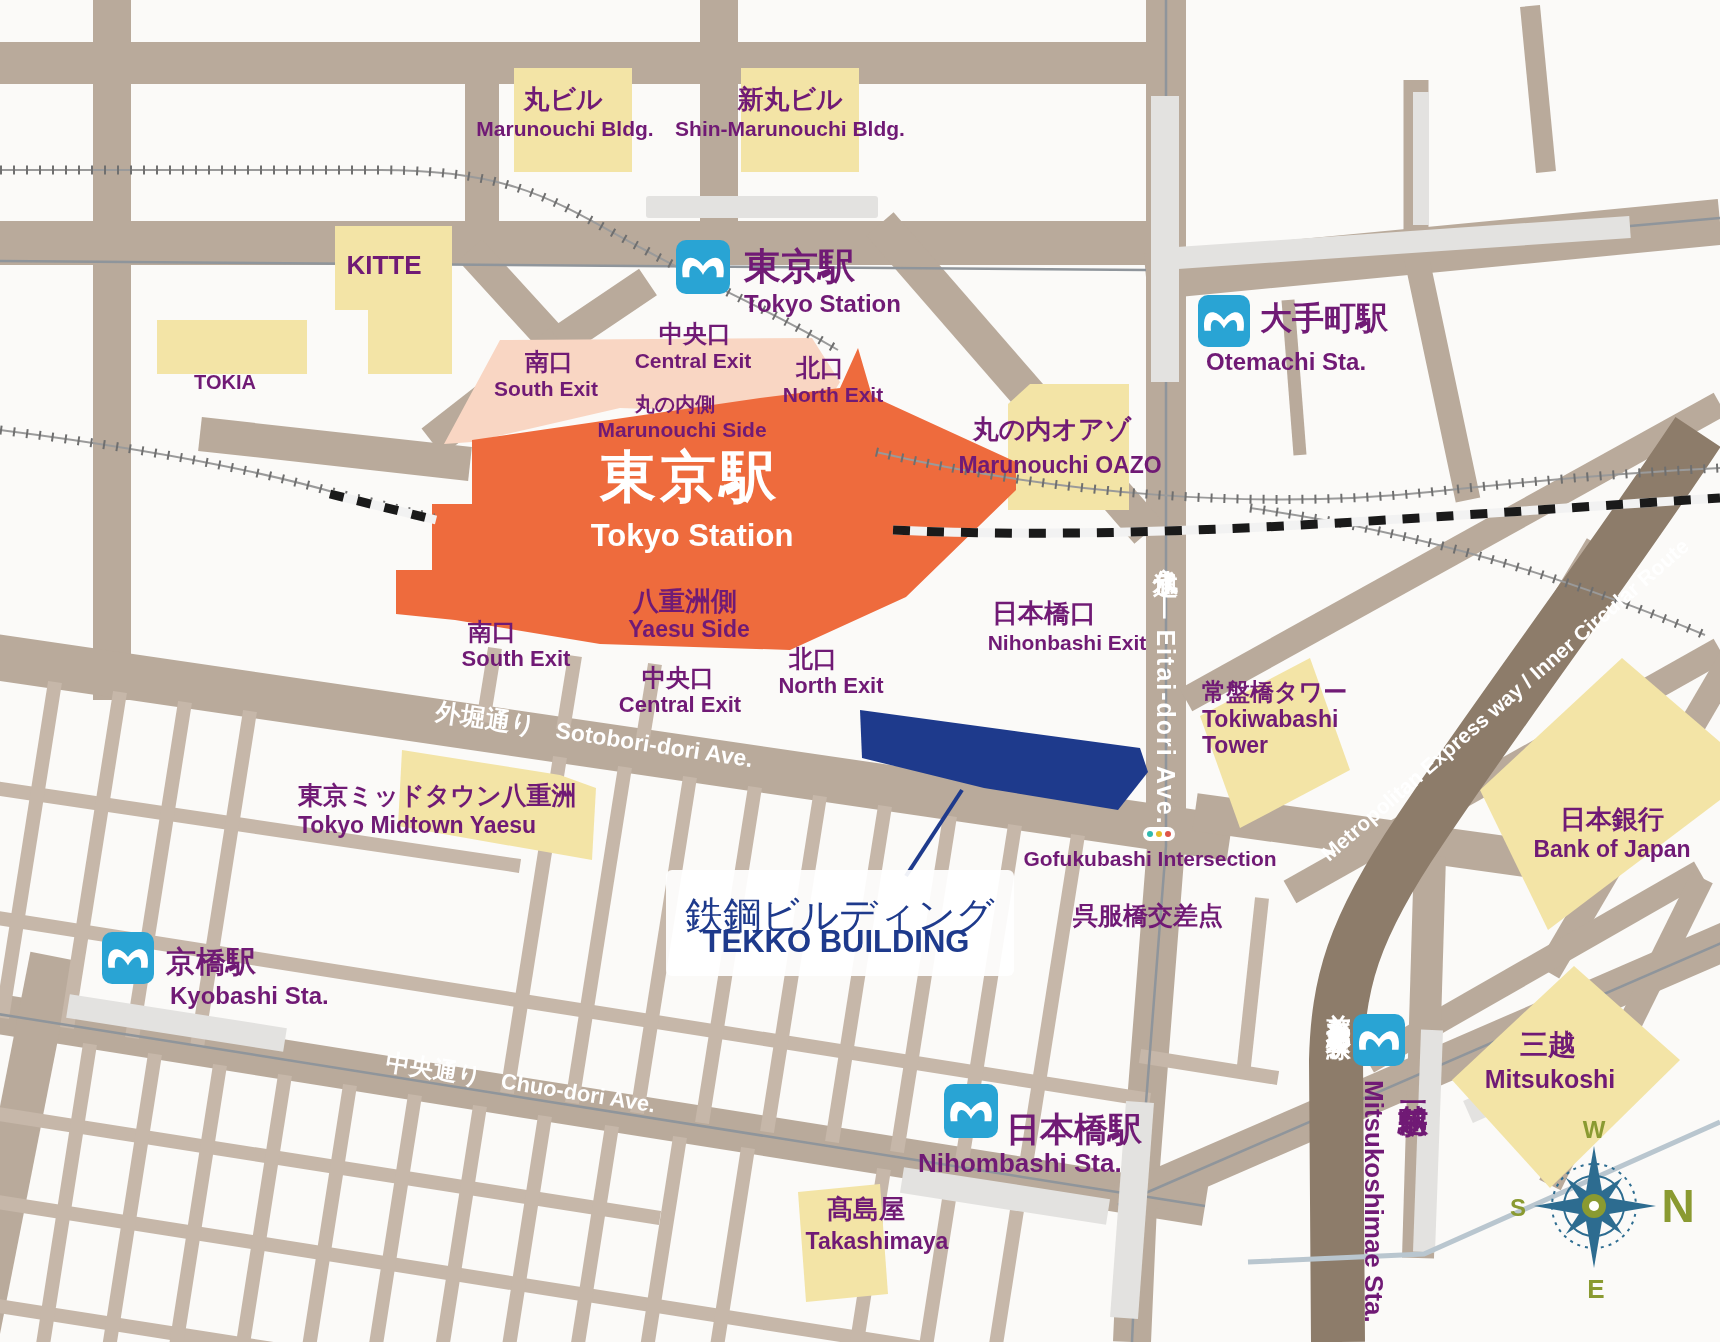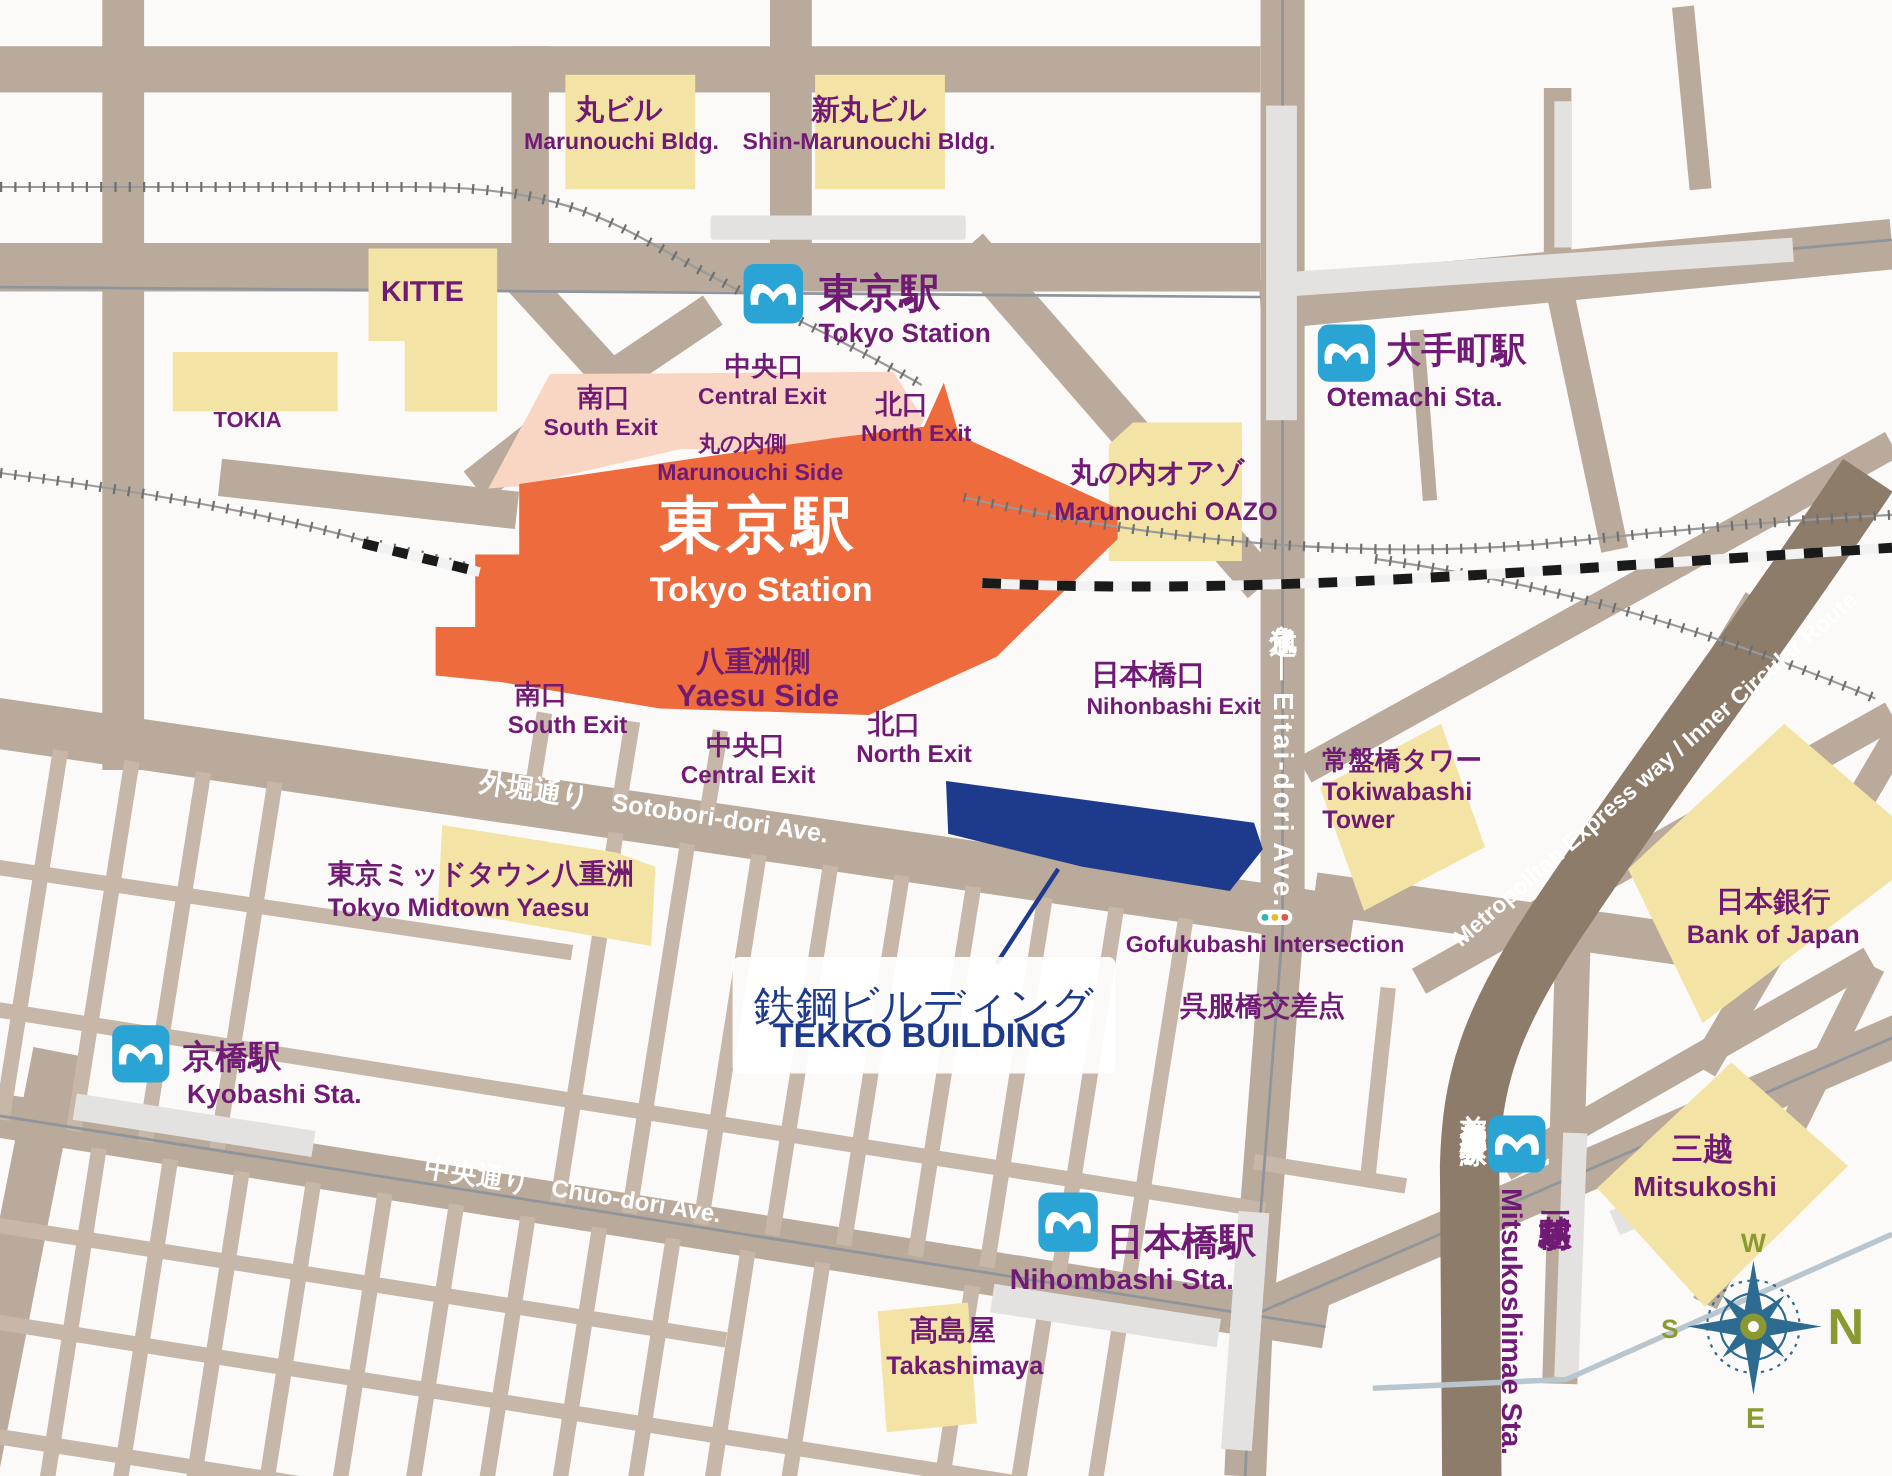--- a/index.html
+++ b/index.html
@@ -217,21 +217,21 @@
 <div class="lbl en" style="left:546px;top:378px;font-size:21px;">South Exit</div>
 <div class="lbl" style="left:820px;top:356px;font-size:24px;">北口</div>
 <div class="lbl en" style="left:833px;top:384px;font-size:21px;">North Exit</div>
 <div class="lbl" style="left:675px;top:394px;font-size:20px;">丸の内側</div>
 <div class="lbl en" style="left:682px;top:419px;font-size:21px;">Marunouchi Side</div>
 
 <div class="lbl white" style="left:690px;top:448px;font-size:56px;font-weight:bold;letter-spacing:4px;">東京駅</div>
 <div class="lbl white en" style="left:692px;top:520px;font-size:31px;">Tokyo Station</div>
 
 <div class="lbl" style="left:685px;top:588px;font-size:26px;">八重洲側</div>
-<div class="lbl en" style="left:689px;top:618px;font-size:28px;">Yaesu Side</div>
+<div class="lbl en" style="left:689px;top:618px;font-size:23px;">Yaesu Side</div>
 <div class="lbl" style="left:492px;top:620px;font-size:24px;">南口</div>
 <div class="lbl en" style="left:516px;top:648px;font-size:22px;">South Exit</div>
 <div class="lbl" style="left:813px;top:647px;font-size:24px;">北口</div>
 <div class="lbl en" style="left:831px;top:675px;font-size:22px;">North Exit</div>
 <div class="lbl" style="left:678px;top:666px;font-size:24px;">中央口</div>
 <div class="lbl en" style="left:680px;top:694px;font-size:22px;">Central Exit</div>
 <div class="lbl" style="left:1044px;top:600px;font-size:26px;">日本橋口</div>
 <div class="lbl en" style="left:1067px;top:632px;font-size:21px;">Nihonbashi Exit</div>
 
 <div class="lbl white vert" style="left:1166px;top:548px;font-size:25px;letter-spacing:2px;">永代通り — Eitai-dori Ave.</div>

